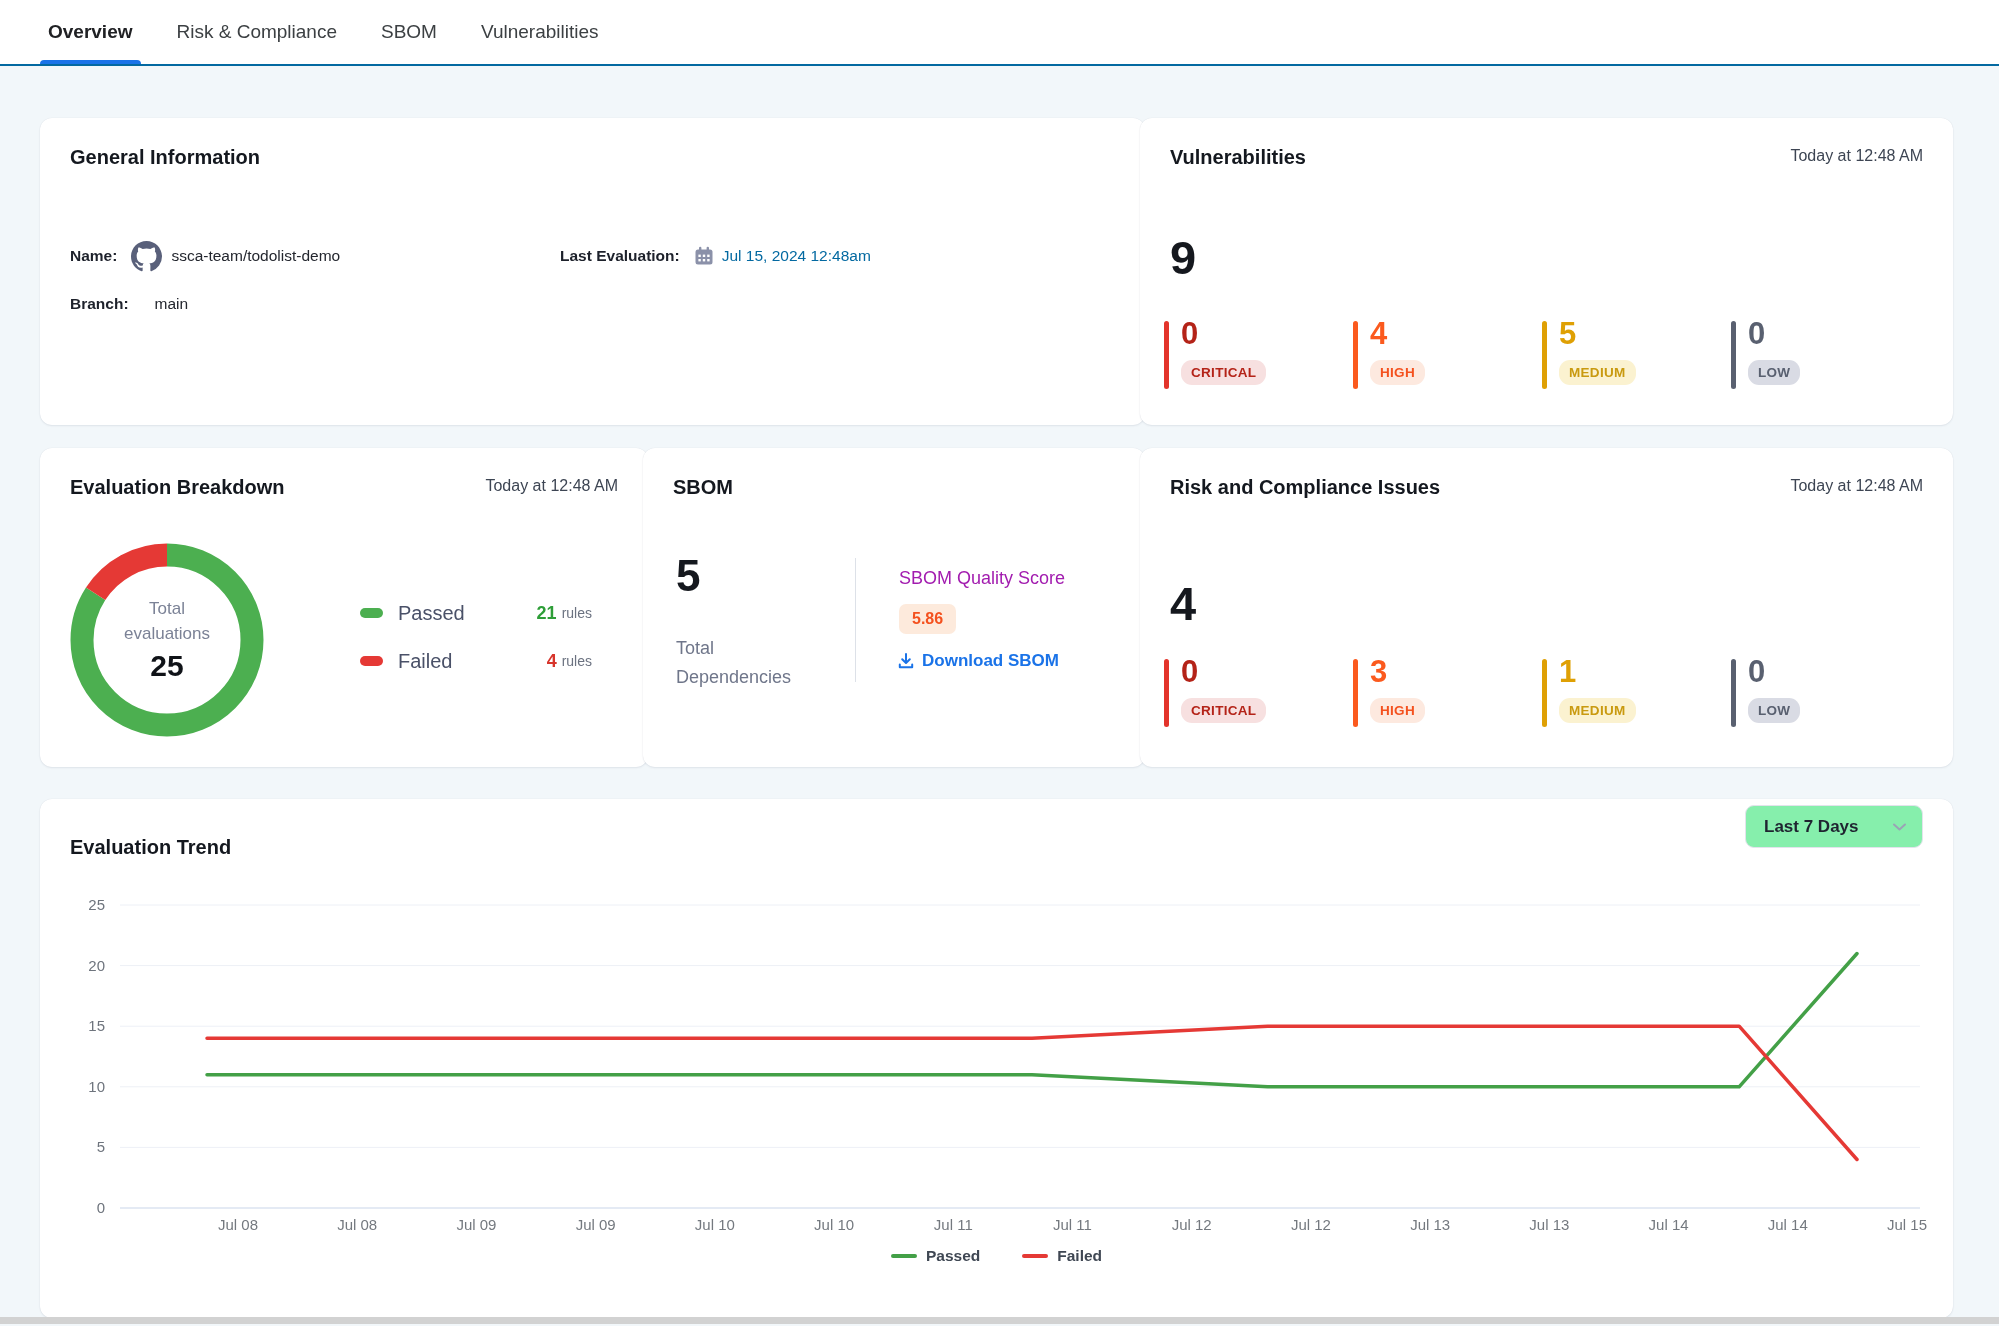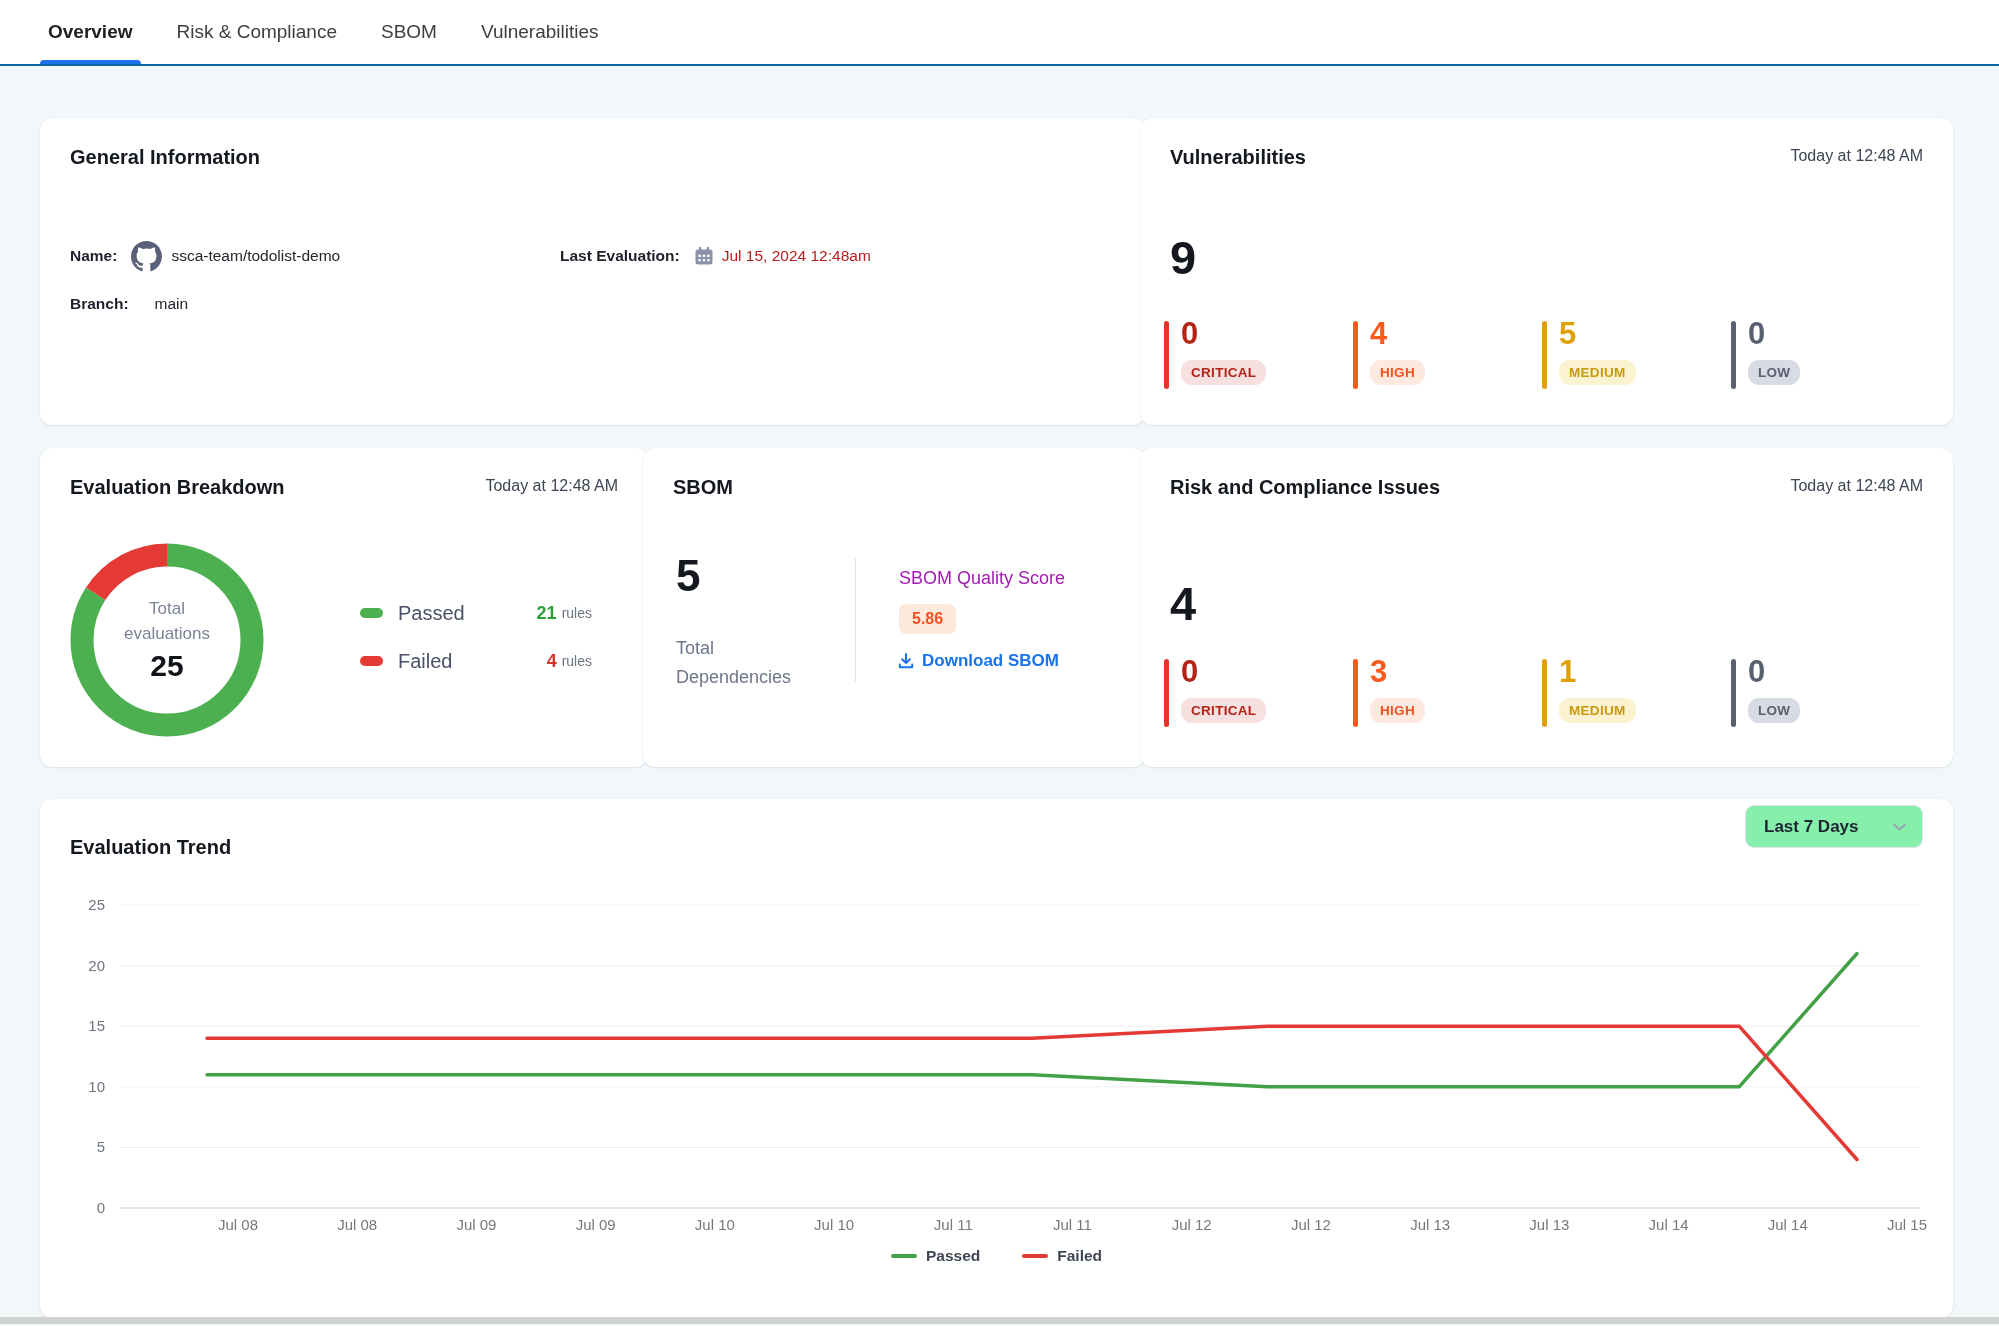--- a/index.html
+++ b/index.html
@@ -38,21 +38,21 @@
   #card-general{left:40px;top:118px;width:1085px;height:307px;}
   #card-vuln{left:1140px;top:118px;width:793px;height:307px;}
   #card-breakdown{left:40px;top:448px;width:588px;height:319px;}
   #card-sbom{left:643px;top:448px;width:482px;height:319px;}
   #card-risk{left:1140px;top:448px;width:793px;height:319px;}
   #card-trend{left:40px;top:799px;width:1893px;height:519px;}
   
   .gi-row{position:absolute;display:flex;align-items:center;height:28px;}
   .gi-label{font-size:15.5px;font-weight:bold;color:#1d212b;margin-right:14px;}
   .gi-value{font-size:15.5px;color:#23262e;}
-  .gi-muted{font-size:15.5px;color:#b91c1c;}
+  .gi-muted{font-size:15.5px;color:#0369a1;}
   .gh-icon{width:31px;height:31px;margin-right:9px;flex:0 0 auto;}
   .cal-icon{width:20px;height:20px;margin-right:8px;flex:0 0 auto;}
   
   .bignum{position:absolute;left:30px;font-size:47px;font-weight:bold;color:#15181e;line-height:1;}
   .sev-row{position:absolute;left:24px;display:flex;}
   .sev{position:relative;width:189px;padding-left:17px;box-sizing:border-box;}
   .sev::before{content:"";position:absolute;left:0;top:3px;bottom:-4px;width:4.5px;border-radius:3px;background:var(--bar);}
   .sev-num{font-size:31px;font-weight:bold;line-height:1.05;color:var(--num);}
   .sev-pill{display:inline-block;margin-top:9px;font-size:13.5px;font-weight:bold;letter-spacing:.3px;
     padding:5px 10px;border-radius:11px;background:var(--pillbg);color:var(--pilltx);}

